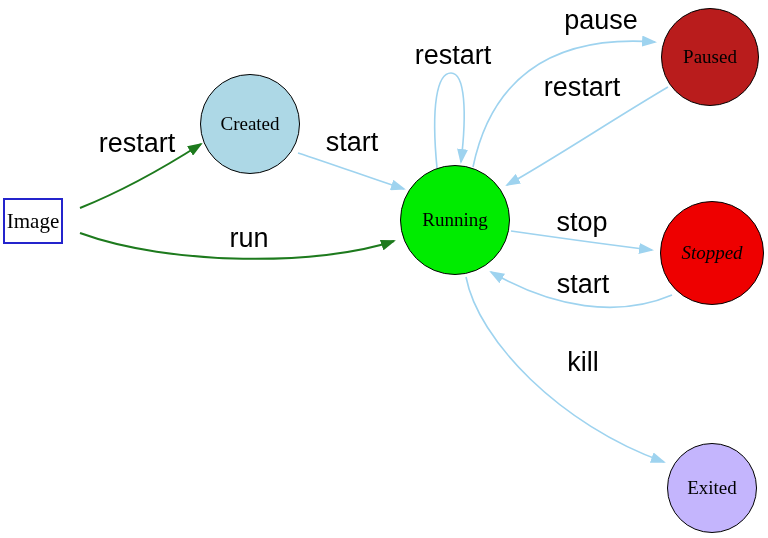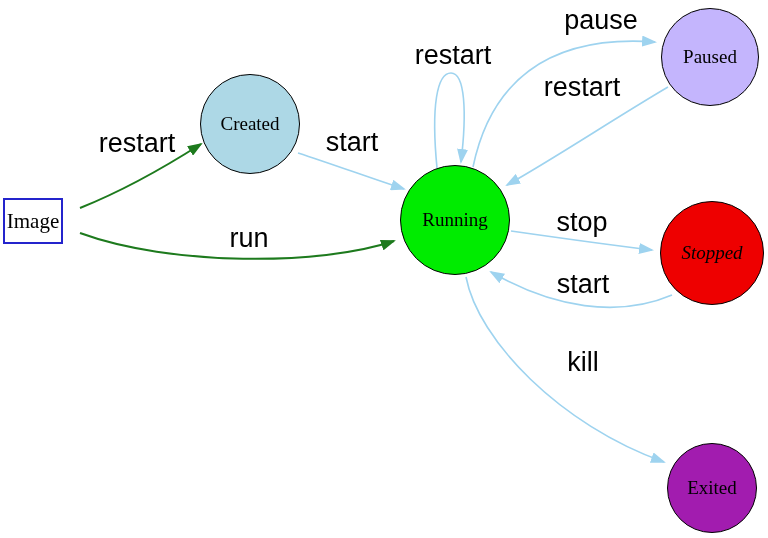--- a/index.html
+++ b/index.html
@@ -71,29 +71,29 @@
   </div>
 
   <div class="node circle" id="node-created" style="background: rgb(173, 216, 230);">
     <span>Created</span>
   </div>
 
   <div class="node circle" id="node-running" style="background: rgb(0, 236, 0);">
     <span>Running</span>
   </div>
 
-  <div class="node circle" id="node-paused" style="background: #c4b5fd;">
+  <div class="node circle" id="node-paused" style="background: #b91c1c;">
     <span>Paused</span>
   </div>
 
   <div class="node circle" id="node-stopped" style="background: rgb(238, 0, 0);">
     <span>Stopped</span>
   </div>
 
-  <div class="node circle" id="node-exited" style="background: #a21caf;">
+  <div class="node circle" id="node-exited" style="background: #c4b5fd;">
     <span>Exited</span>
   </div>
 
   <div class="edge-label" id="lbl-create">restart</div>
   <div class="edge-label" id="lbl-run">run</div>
   <div class="edge-label" id="lbl-start1">start</div>
   <div class="edge-label" id="lbl-restart">restart</div>
   <div class="edge-label" id="lbl-pause">pause</div>
   <div class="edge-label" id="lbl-unpause">restart</div>
   <div class="edge-label" id="lbl-stop">stop</div>

